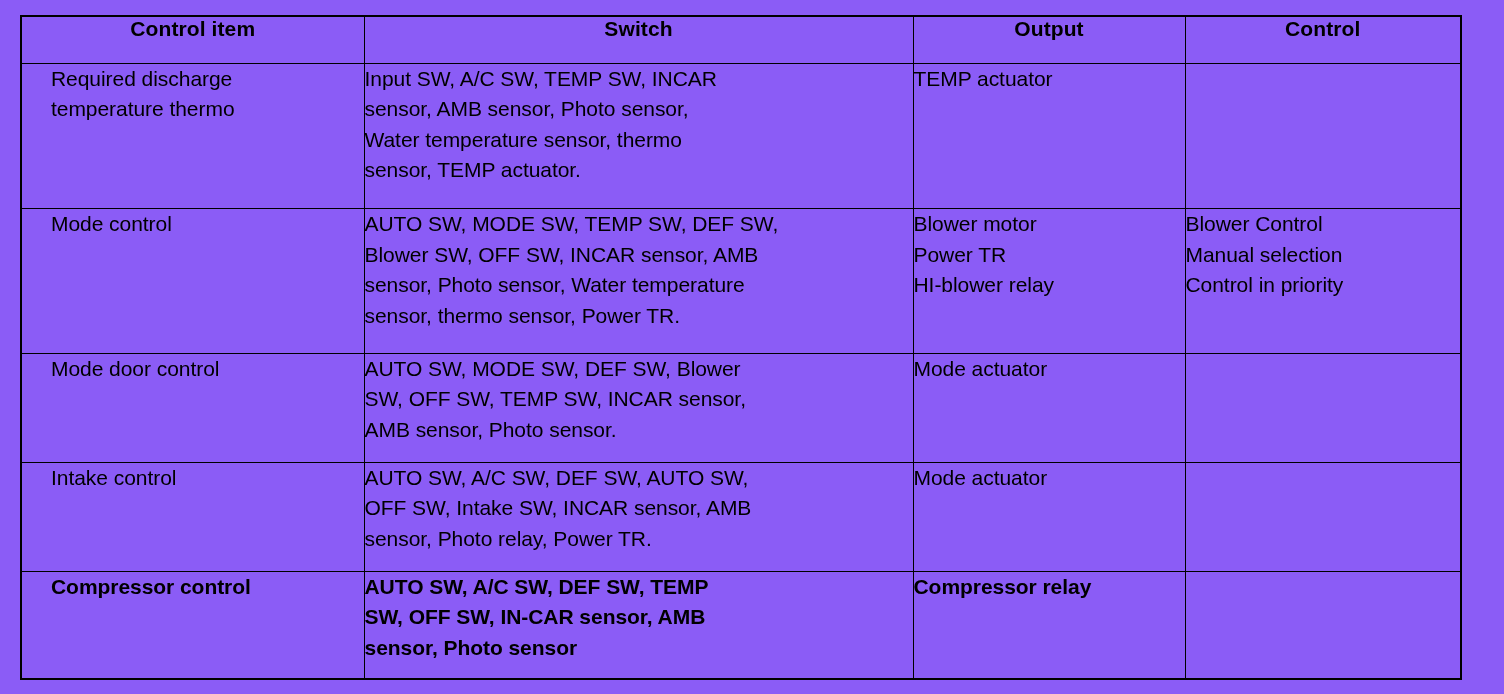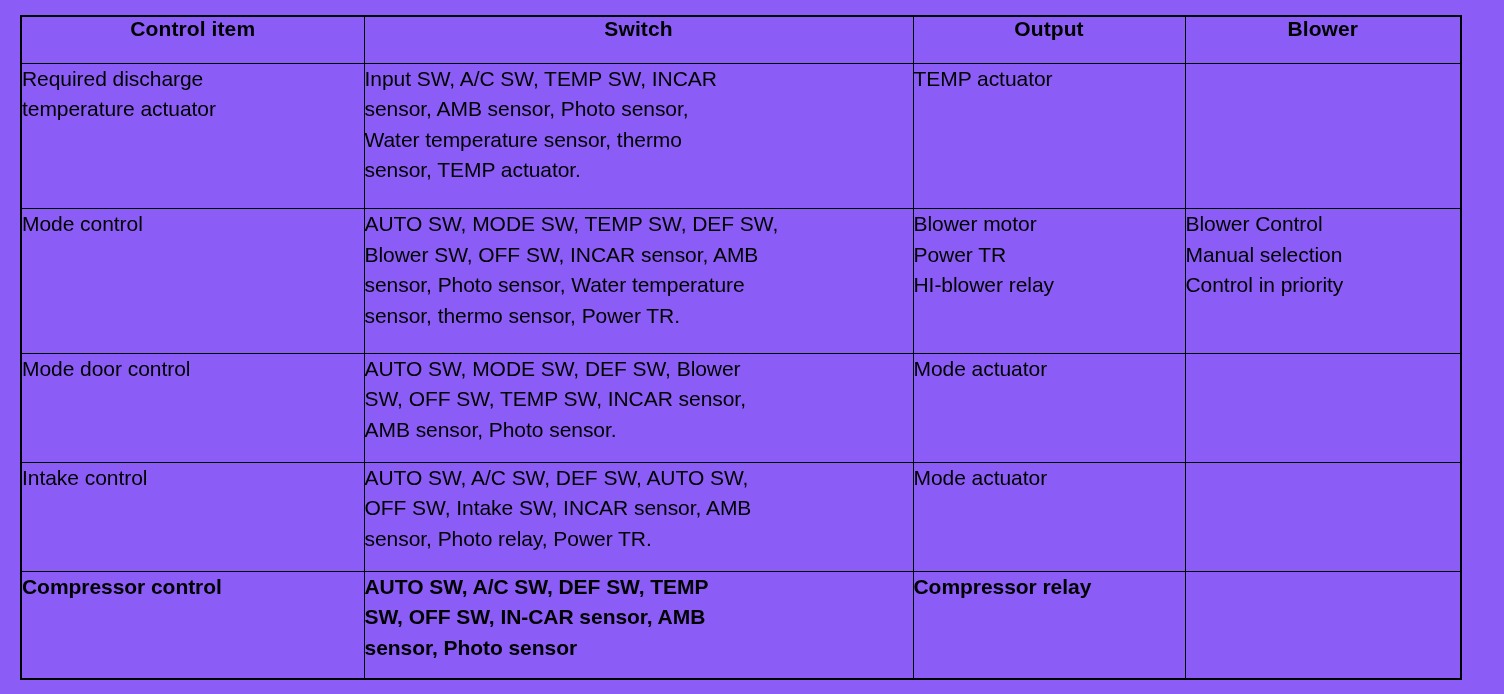--- a/index.html
+++ b/index.html
@@ -67,50 +67,50 @@
 
   tbody tr.r1 td { height: 139px; }
   tbody tr.r2 td { height: 138px; }
   tbody tr.r3 td { height: 104px; margin-left: 32px; }
   tbody tr.r4 td { height: 104px; }
   tbody tr.r5 td { height: 102px; font-weight: bold; }
 
   .cell-lines { display: block; }
   .cell-lines .ln { display: block; white-space: pre; }
 
-  .col-item .cell-lines .ln { white-space: pre; }
+  .col-item .cell-lines .ln { white-space: pre; padding-left: 29px; }
 </style>
 </head>
 <body>
 
 <div id="page">
 
   <table id="spec-table">
     <colgroup>
       <col class="c-item">
       <col class="c-input">
       <col class="c-output">
       <col class="c-remarks">
     </colgroup>
 
     <thead>
       <tr>
         <th>Control item</th>
         <th>Switch</th>
         <th>Output</th>
-        <th>Blower</th>
+        <th>Control</th>
       </tr>
     </thead>
 
     <tbody>
       <tr class="r1">
         <td class="col-item">
             <span class="cell-lines">
               <span class="ln">Required discharge</span>
-              <span class="ln">temperature actuator</span>
+              <span class="ln">temperature thermo</span>
             </span>
           </td>
         <td class="col-input">
             <span class="cell-lines">
               <span class="ln">Input SW, A/C SW, TEMP SW, INCAR</span>
               <span class="ln">sensor, AMB sensor, Photo sensor,</span>
               <span class="ln">Water temperature sensor, thermo</span>
               <span class="ln">sensor, TEMP actuator.</span>
             </span>
           </td>

